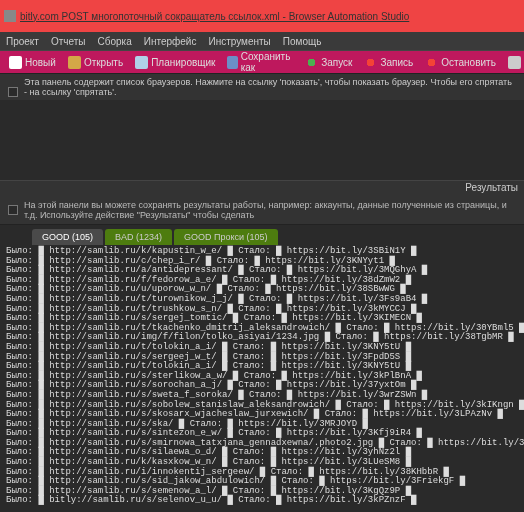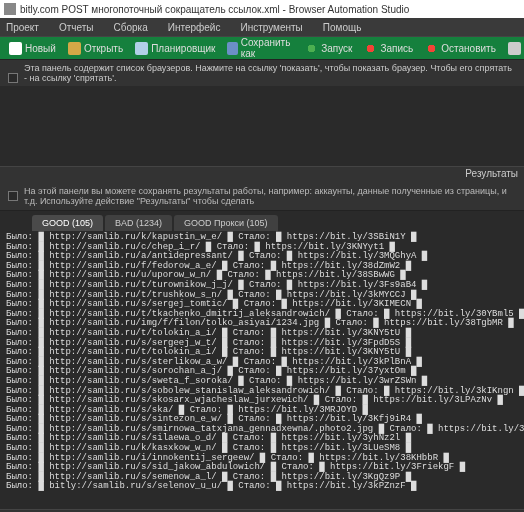--- a/index.html
+++ b/index.html
@@ -5,46 +5,47 @@
   * { margin: 0; padding: 0; box-sizing: border-box; }
   body {
     width: 524px; height: 512px;
     background: #2a2a2a;
     font-family: "Segoe UI", Tahoma, sans-serif;
     font-size: 10px;
     color: #ddd;
     overflow: hidden;
   }
   .titlebar {
-    height: 18px;
-    background: #ffffff;
+    height: 32px;
+    background: #ef4444;
     color: #333;
     display: flex;
     align-items: center;
     padding: 0 4px;
     gap: 4px;
+    text-decoration: underline;
   }
   .titlebar .app-icon {
     width: 12px; height: 12px;
     background: #888;
     display: inline-block;
   }
   .menubar {
     height: 18px;
     background: #3a3a3a;
     display: flex;
     align-items: center;
     padding: 0 6px;
-    gap: 20px;
+    gap: 12px;
     font-size: 10px;
   }
   .menubar span { color: #ccc; cursor: default; }
   .toolbar {
     height: 24px;
-    background: #15803d;
+    background: #be185d;
     border-top: 1px solid #444;
     border-bottom: 1px solid #222;
     display: flex;
     align-items: center;
     padding: 0 4px;
     gap: 2px;
   }
   .tb-btn {
     display: flex;
     align-items: center;
@@ -106,21 +107,21 @@
   .tabs {
     height: 20px;
     background: #2a2a2a;
     display: flex;
     align-items: flex-end;
     gap: 2px;
     padding: 0 4px;
   }
   .tab {
     padding: 3px 10px;
-    background: #404040;
+    background: #4d7c0f;
     border-radius: 3px 3px 0 0;
     font-size: 9px;
     color: #ccc;
     cursor: pointer;
   }
   .tab.active { background: #4a4a4a; color: #fff; margin-left: 28px; }
   .log-area {
     height: 278px;
     background: #2a2a2a;
     padding: 2px 6px;

